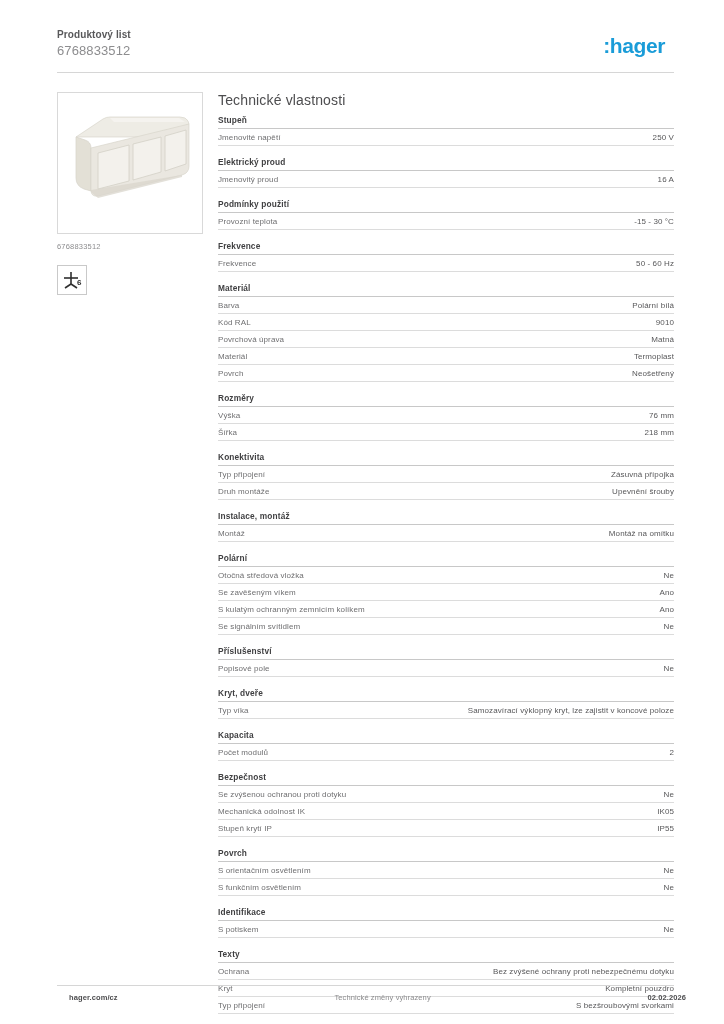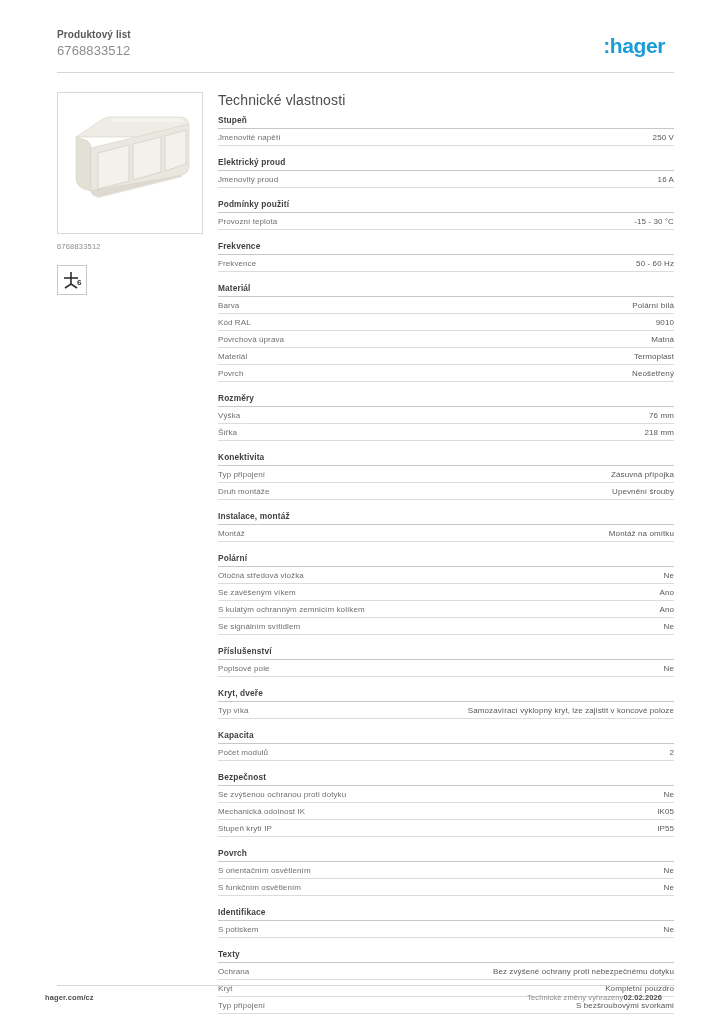--- a/index.html
+++ b/index.html
@@ -141,36 +141,36 @@
   .footer-rule {
     position: absolute;
     left: 57px;
     top: 985px;
     width: 617px;
     height: 1px;
     background: #d6d6d6;
   }
   .footer {
     position: absolute;
-    left: 45px;
+    left: 69px;
     top: 993px;
     width: 617px;
     display: flex;
     align-items: baseline;
     font-size: 7.5px;
   }
   .footer .f-left {
     font-weight: bold;
     color: #4d4d4f;
     letter-spacing: 0.1px;
     flex: 0 0 auto;
   }
   .footer .f-center {
     flex: 1 1 auto;
-    text-align: right;
+    text-align: center;
     color: #8d8d8f;
     letter-spacing: 0.1px;
   }
   .footer .f-right {
     font-weight: bold;
     color: #4d4d4f;
     letter-spacing: 0.1px;
     flex: 0 0 auto;
   }
 </style>

